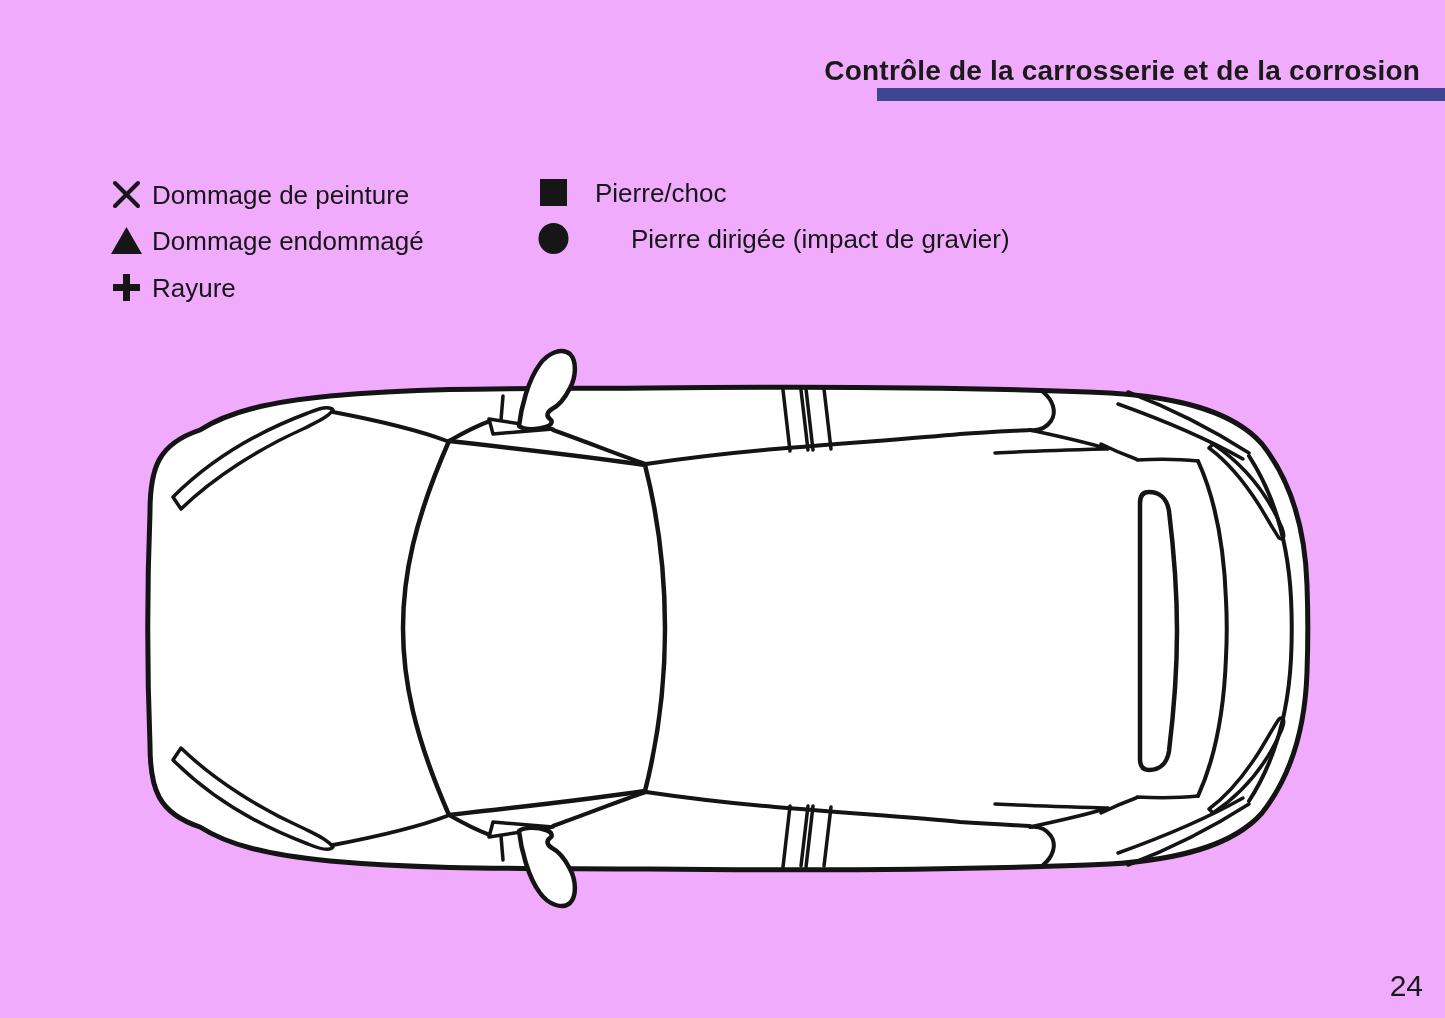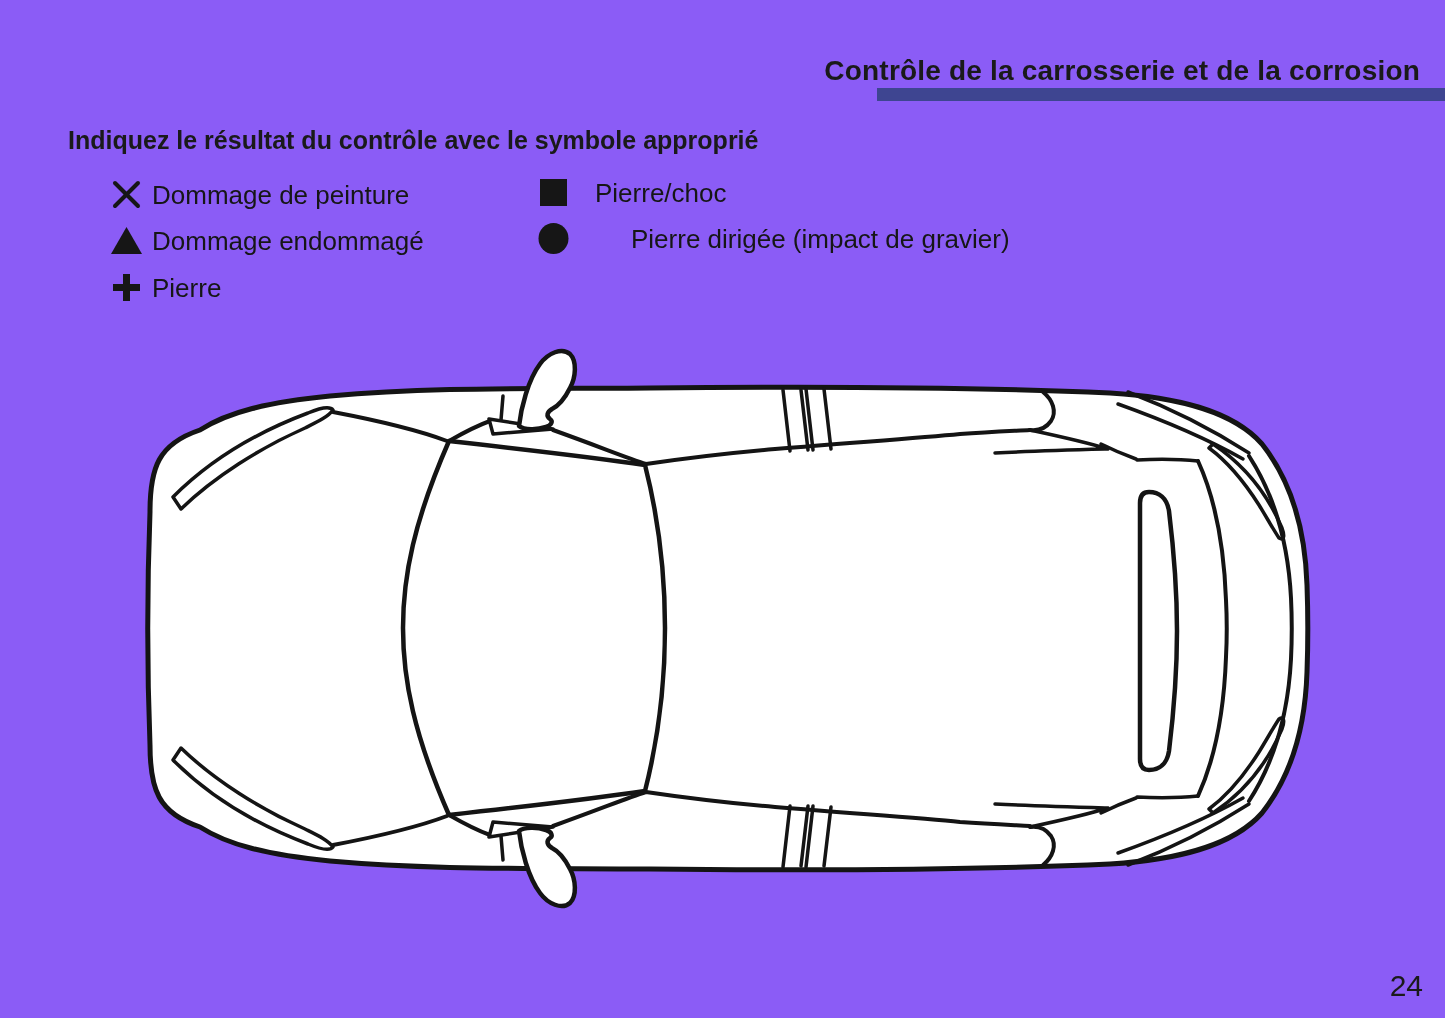--- a/index.html
+++ b/index.html
@@ -1,19 +1,19 @@
 <!DOCTYPE html>
 <html><head>
 <meta charset="utf-8">
 <style>
   html,body{margin:0;padding:0;background:#e8e8e8;}
   .page{
     position:relative;
     width:1445px;height:1018px;
-    background:#8b5cf6;
+    background:#f0abfc;
     overflow:hidden;
     font-family:"Liberation Sans","DejaVu Sans",sans-serif;
     color:#1a1a1a;
   }
   .title{
     position:absolute;top:55px;right:25px;
     font-size:28px;font-weight:bold;letter-spacing:.2px;
     white-space:nowrap;
   }
   .accent-bar{
@@ -41,21 +41,20 @@
   }
 </style>
 </head>
 <body>
 
 <div class="page">
 
   <div class="title">Contrôle de la carrosserie et de la corrosion</div>
   <div class="accent-bar"></div>
 
-  <div class="instruction">Indiquez le résultat du contrôle avec le symbole approprié</div>
 
   <div class="legend-row col-left" style="left:108px;top:177px;">
     <span class="sym">
       <svg width="29" height="29" viewBox="0 0 29 29">
         <line x1="3" y1="3" x2="26" y2="26" stroke="#161616" stroke-width="4" stroke-linecap="round"></line>
         <line x1="26" y1="3" x2="3" y2="26" stroke="#161616" stroke-width="4" stroke-linecap="round"></line>
       </svg>
     </span>
     <span class="legend-label">Dommage de peinture</span>
   </div>
@@ -68,21 +67,21 @@
     </span>
     <span class="legend-label">Dommage endommagé</span>
   </div>
 
   <div class="legend-row col-left" style="left:108px;top:270px;">
     <span class="sym">
       <svg width="31" height="31" viewBox="0 0 31 31">
         <path d="M12 2 H19 V12 H29 V19 H19 V29 H12 V19 H2 V12 H12 Z" fill="#161616"></path>
       </svg>
     </span>
-    <span class="legend-label">Pierre</span>
+    <span class="legend-label">Rayure</span>
   </div>
 
   <div class="legend-row col-right" style="left:535px;top:175px;">
     <span class="sym">
       <svg width="29" height="29" viewBox="0 0 29 29">
         <rect x="1" y="1" width="27" height="27" fill="#161616"></rect>
       </svg>
     </span>
     <span class="legend-label">Pierre/choc</span>
   </div>

